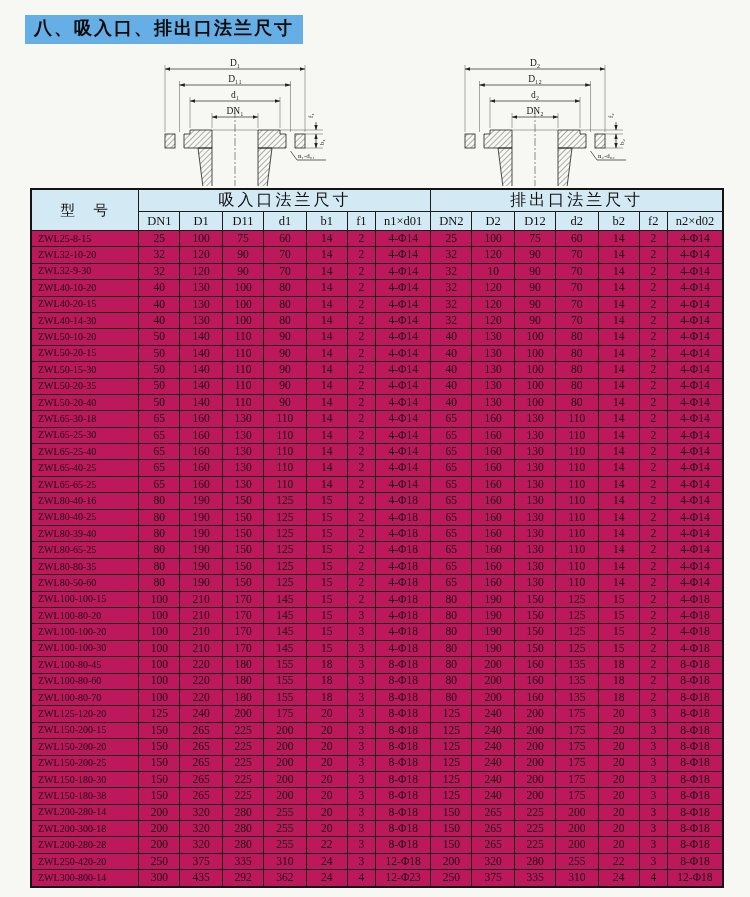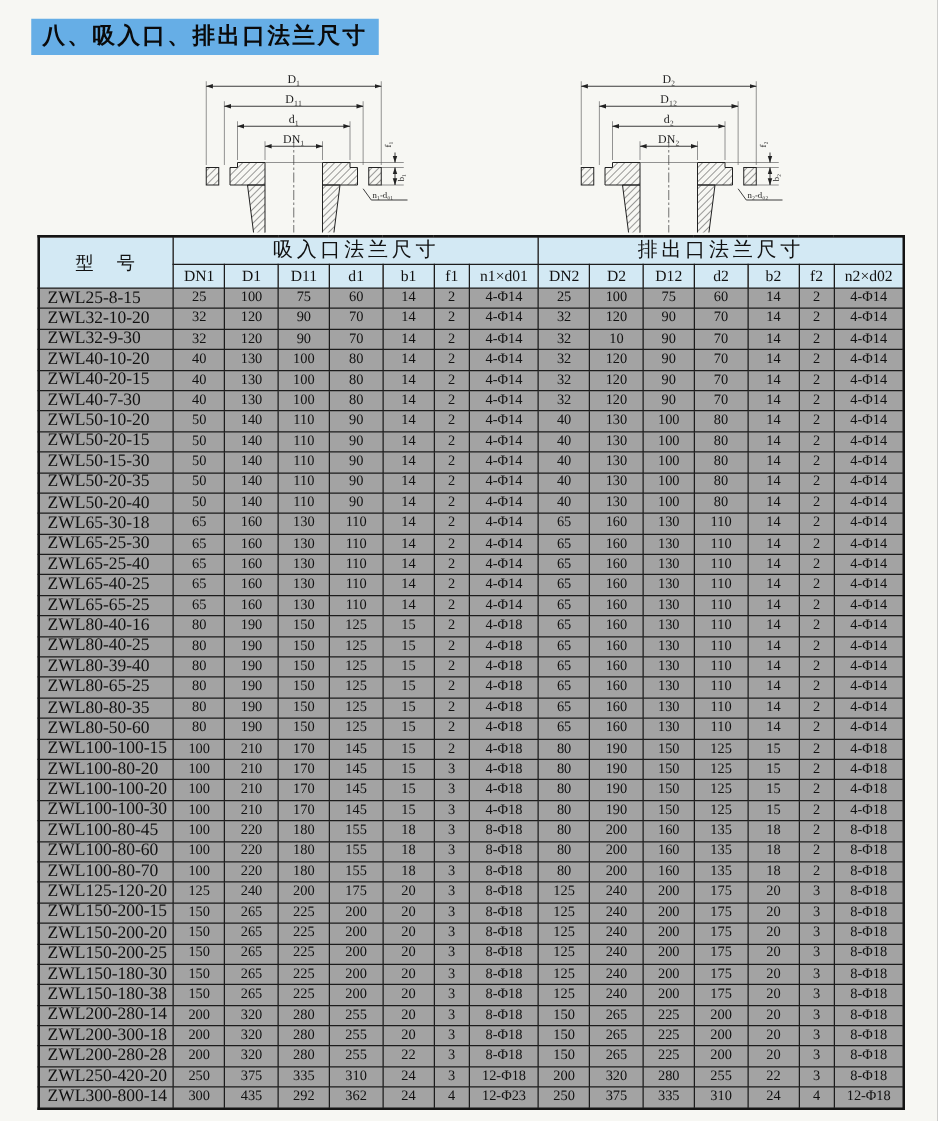--- a/index.html
+++ b/index.html
@@ -33,21 +33,21 @@
   .diagram svg{width:100%;height:100%;}
   .dim-text{font-family:"Liberation Serif", serif;font-size:9.5px;fill:#1a1a1a;}
   .dim-text-sm{font-family:"Liberation Serif", serif;font-size:7px;fill:#1a1a1a;}
 
   
   table.flange{
     position:absolute;left:30px;top:188px;
     width:694px;
     border-collapse:collapse;
     table-layout:fixed;
-    background:#a3a3a3;
+    background:#be185d;
     border:2px solid #141414;
   }
   table.flange th, table.flange td{
     border:1px solid #1c1c1c;
     text-align:center;
     vertical-align:middle;
     padding:0;
     overflow:hidden;
     white-space:nowrap;
   }
@@ -59,21 +59,21 @@
   th.model-h{font-size:14.5px;letter-spacing:2px;}
   th.sub-h{font-size:12.5px;height:18px;margin-top:25px;}
   table.flange tbody td{
     font-size:11.5px;
     height:15.4px;
     line-height:1;
   }
   table.flange tbody td.model{
     text-align:left;
     padding-left:6px;
-    font-size:14px;
+    font-size:10px;
   }
 </style>
 </head>
 <body>
 
 <div class="page">
 
   <div class="title-bar">八、吸入口、排出口法兰尺寸</div>
 
   <div class="diagram right">
@@ -309,21 +309,21 @@
           <td>4-Φ14</td>
           <td>32</td>
           <td>120</td>
           <td>90</td>
           <td>70</td>
           <td>14</td>
           <td>2</td>
           <td>4-Φ14</td>
         </tr>
         <tr>
-          <td class="model">ZWL40-7-30</td>
+          <td class="model">ZWL40-14-30</td>
           <td>40</td>
           <td>130</td>
           <td>100</td>
           <td>80</td>
           <td>14</td>
           <td>2</td>
           <td>4-Φ14</td>
           <td>32</td>
           <td>120</td>
           <td>90</td>

